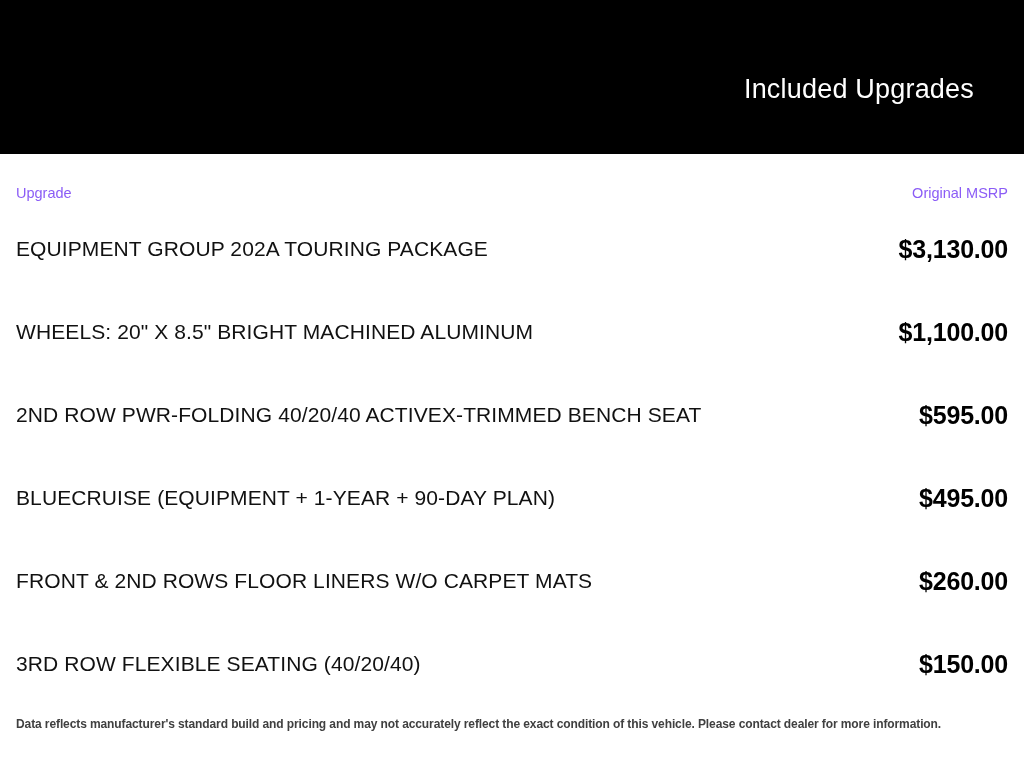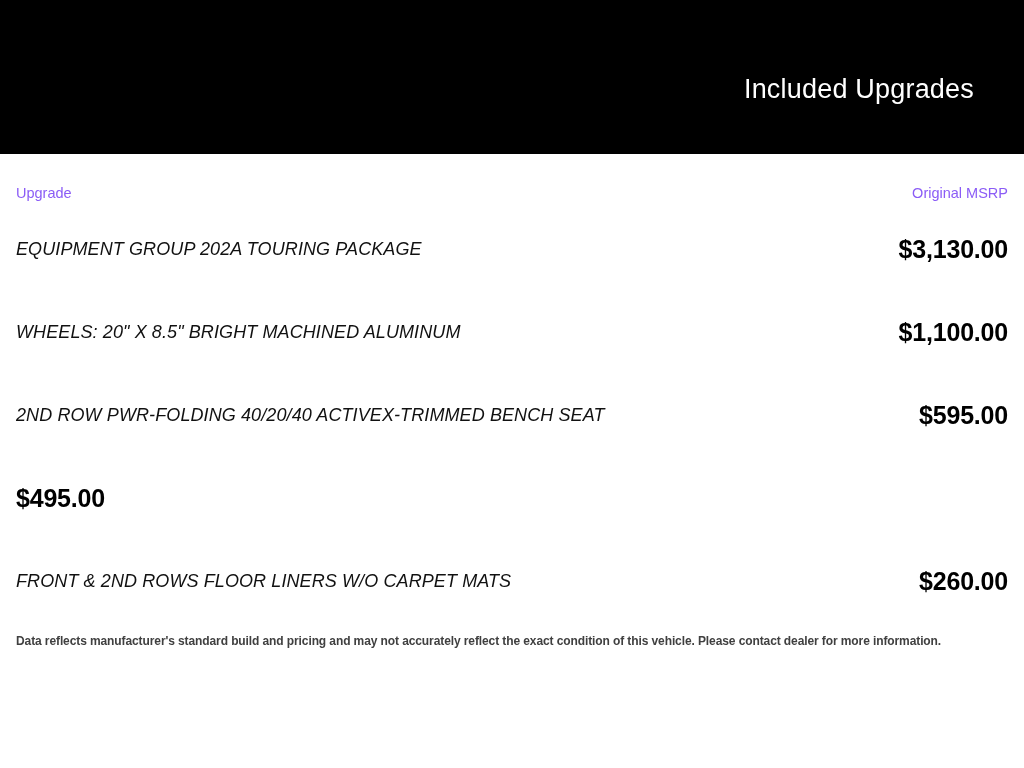--- a/index.html
+++ b/index.html
@@ -50,27 +50,26 @@
   .col-head-right { text-align: center; }
 
   .row {
     display: flex;
     align-items: center;
     justify-content: space-between;
     min-height: 83px;
     padding-top: 2px;
   }
   .row-label {
-    font-size: 18px;
+    font-size: 21px;
     color: #111111;
     font-weight: 400;
     line-height: 1.35;
     max-width: 700px;
     letter-spacing: 0.1px;
-    font-style: italic;
   }
   .row-price {
     font-size: 25px;
     font-weight: 700;
     color: #000000;
     text-align: center;
     white-space: nowrap;
     letter-spacing: -0.2px;
   }
   .disclaimer {
@@ -106,25 +105,30 @@
       <div class="row-label">WHEELS: 20" X 8.5" BRIGHT MACHINED ALUMINUM</div>
       <div class="row-price">$1,100.00</div>
     </div>
 
     <div class="row">
       <div class="row-label">2ND ROW PWR-FOLDING 40/20/40 ACTIVEX-TRIMMED BENCH SEAT</div>
       <div class="row-price">$595.00</div>
     </div>
 
     <div class="row">
+      <div class="row-label">BLUECRUISE (EQUIPMENT + 1-YEAR + 90-DAY PLAN)</div>
       <div class="row-price">$495.00</div>
     </div>
 
     <div class="row">
       <div class="row-label">FRONT &amp; 2ND ROWS FLOOR LINERS W/O CARPET MATS</div>
       <div class="row-price">$260.00</div>
     </div>
 
+    <div class="row">
+      <div class="row-label">3RD ROW FLEXIBLE SEATING (40/20/40)</div>
+      <div class="row-price">$150.00</div>
+    </div>
 
     <div class="disclaimer">Data reflects manufacturer's standard build and pricing and may not accurately reflect the exact condition of this vehicle. Please contact dealer for more information.</div>
 
   </div>
 </div>
 
 </body></html>

